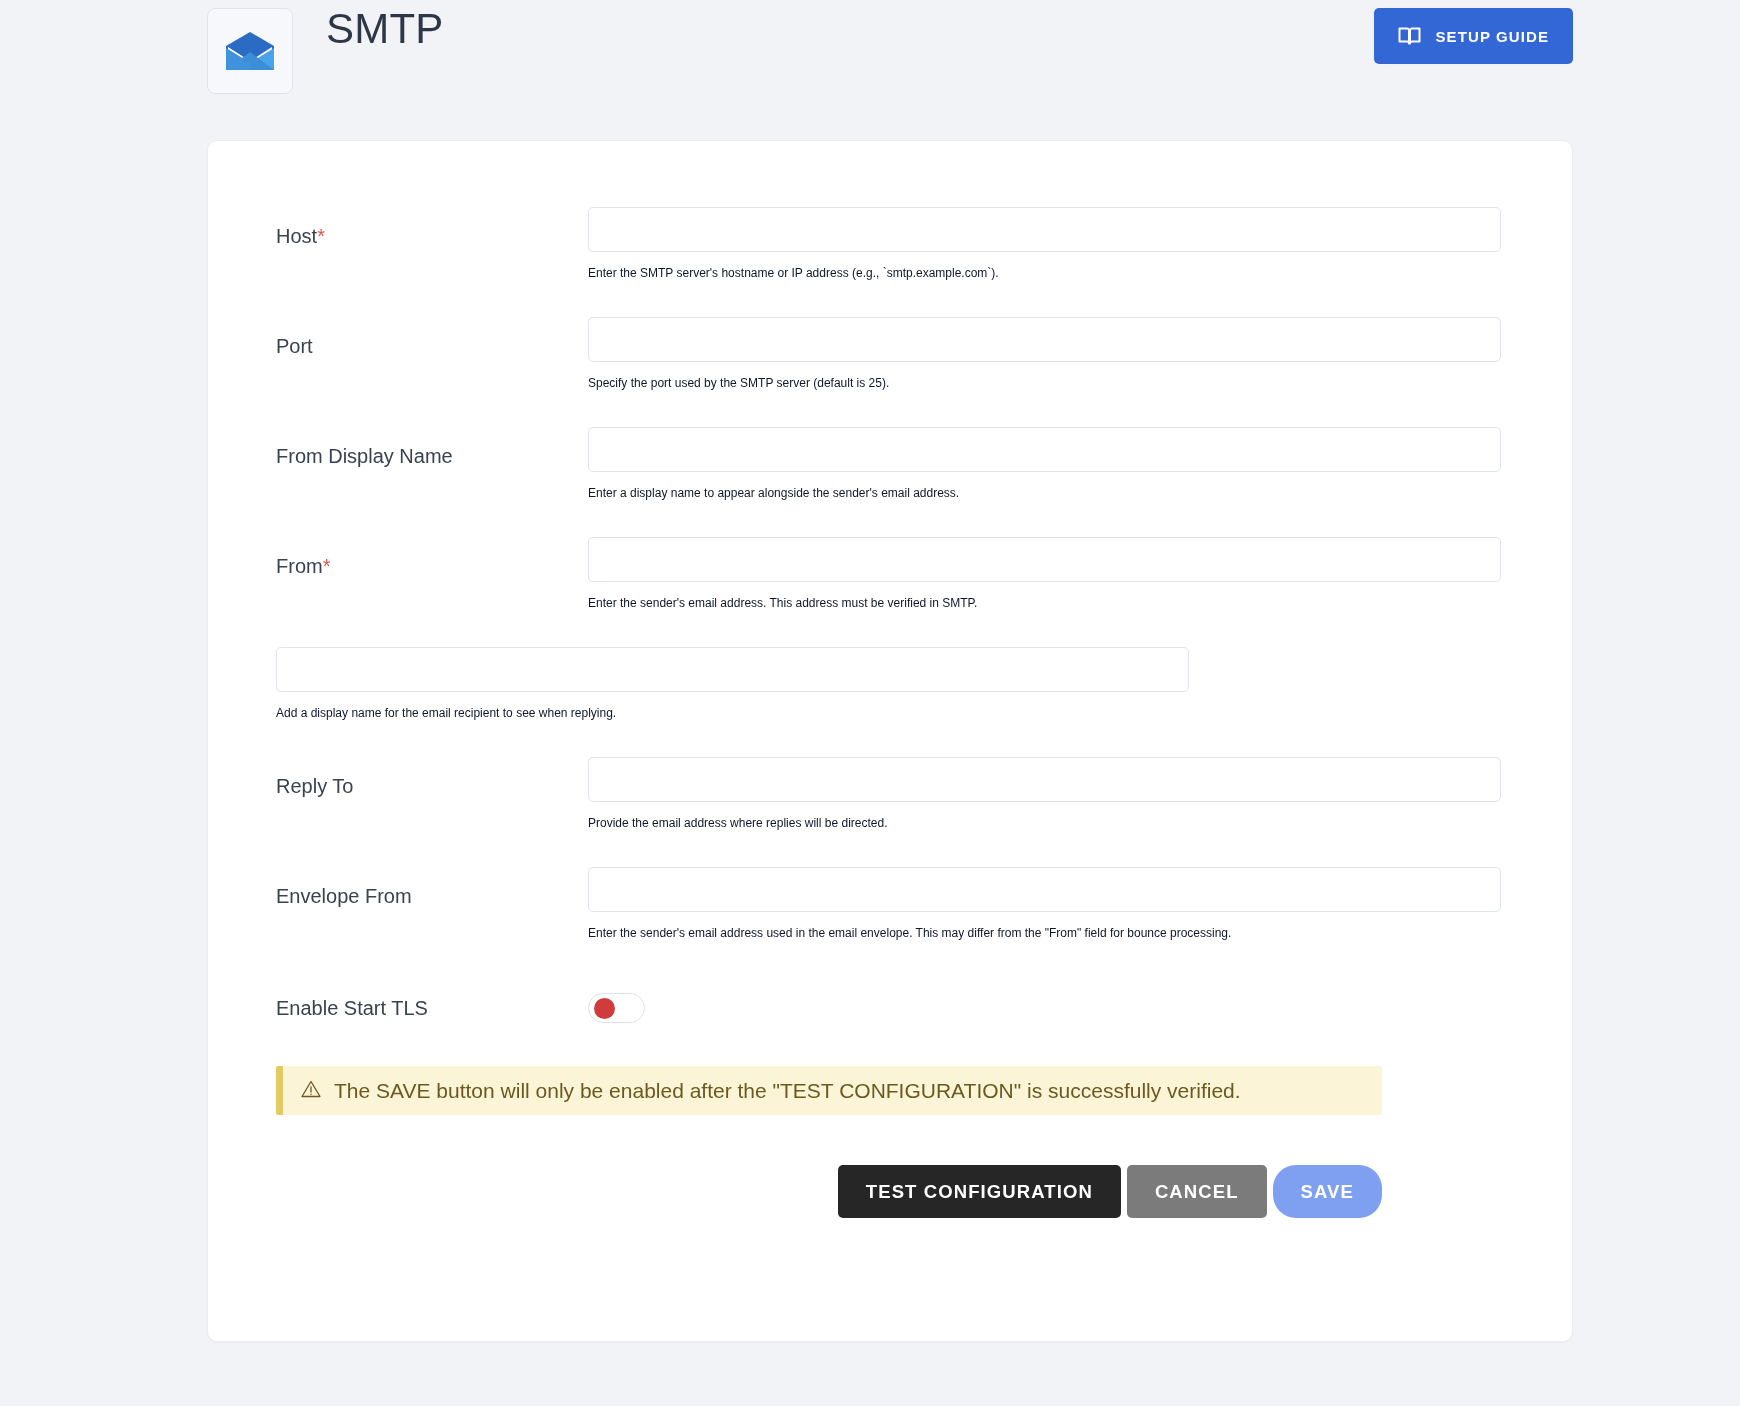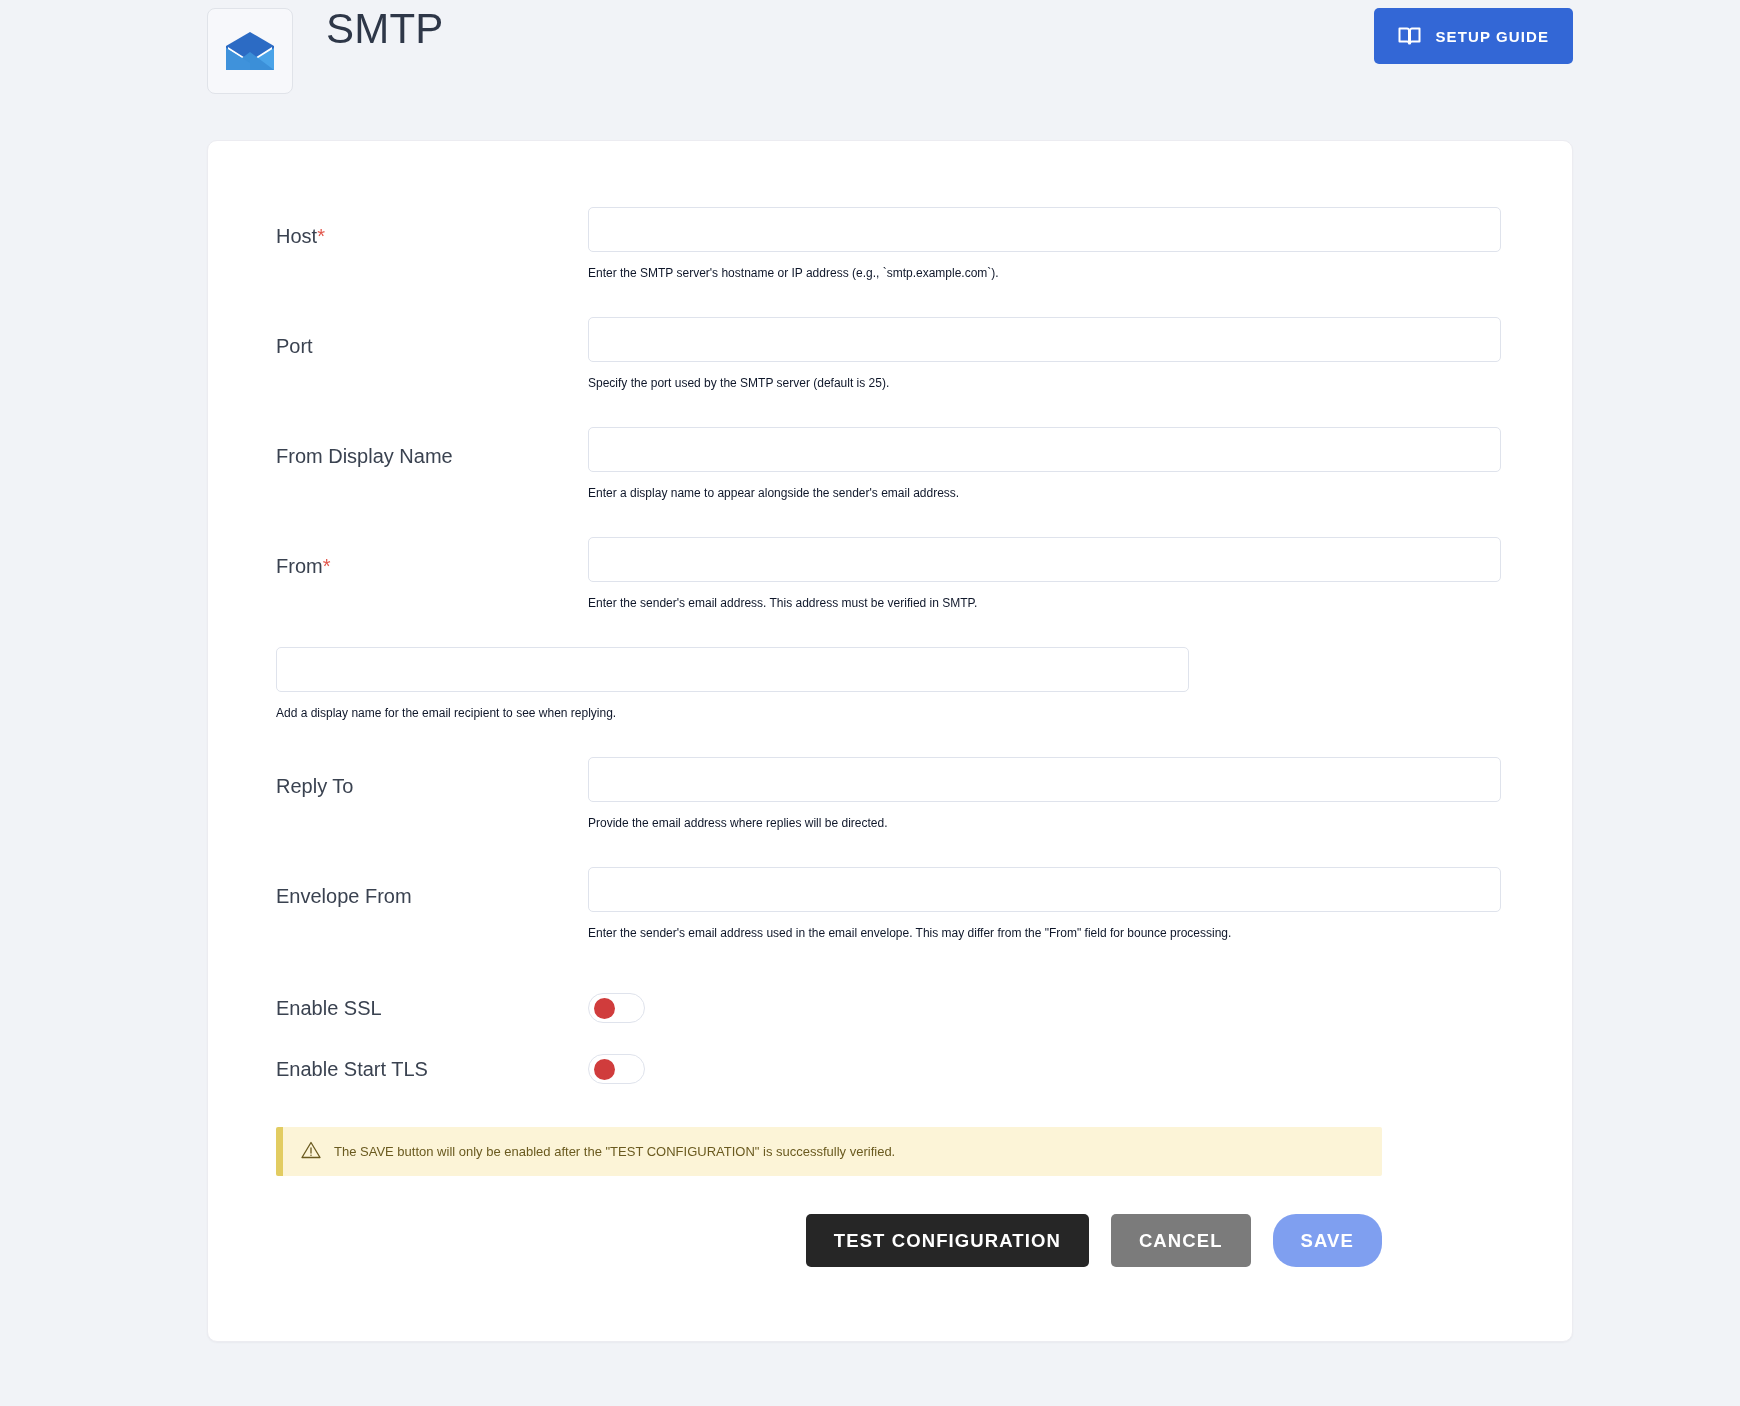--- a/index.html
+++ b/index.html
@@ -142,32 +142,32 @@
   .warn {
     display: flex;
     align-items: center;
     gap: 13px;
     width: 1106px;
     height: 49px;
     background: #fcf4d7;
     border-left: 7px solid #e2cc61;
     border-radius: 2px;
     padding: 0 18px;
-    font-size: 13px;
+    font-size: 21px;
     color: #6a5a1f;
   }
   .warn .tri { flex: 0 0 auto; display:block; }
 
   
   .actions {
     display: flex;
     justify-content: flex-end;
-    gap: 22px;
+    gap: 6px;
     width: 1106px;
-    margin-top: 38px;
+    margin-top: 50px;
   }
   .btn {
     border: none;
     border-radius: 5px;
     height: 53px;
     padding: 0 28px;
     font-family: "Liberation Sans", sans-serif;
     font-size: 18.5px;
     font-weight: bold;
     letter-spacing: 1.1px;
@@ -264,26 +264,20 @@
       </div>
 
       <div class="row">
         <div class="row-label">Envelope From</div>
         <div class="row-field">
           <input class="text-input" type="text" value="" placeholder="" style="">
           <div class="hint">Enter the sender's email address used in the email envelope. This may differ from the "From" field for bounce processing.</div>
         </div>
       </div>
 
-      <div class="toggle-row">
-        <div class="row-label">Enable SSL</div>
-        <div class="switch">
-          <div class="knob"></div>
-        </div>
-      </div>
 
       <div class="toggle-row">
         <div class="row-label">Enable Start TLS</div>
         <div class="switch">
           <div class="knob"></div>
         </div>
       </div>
 
 
       <div class="warn-wrap">

